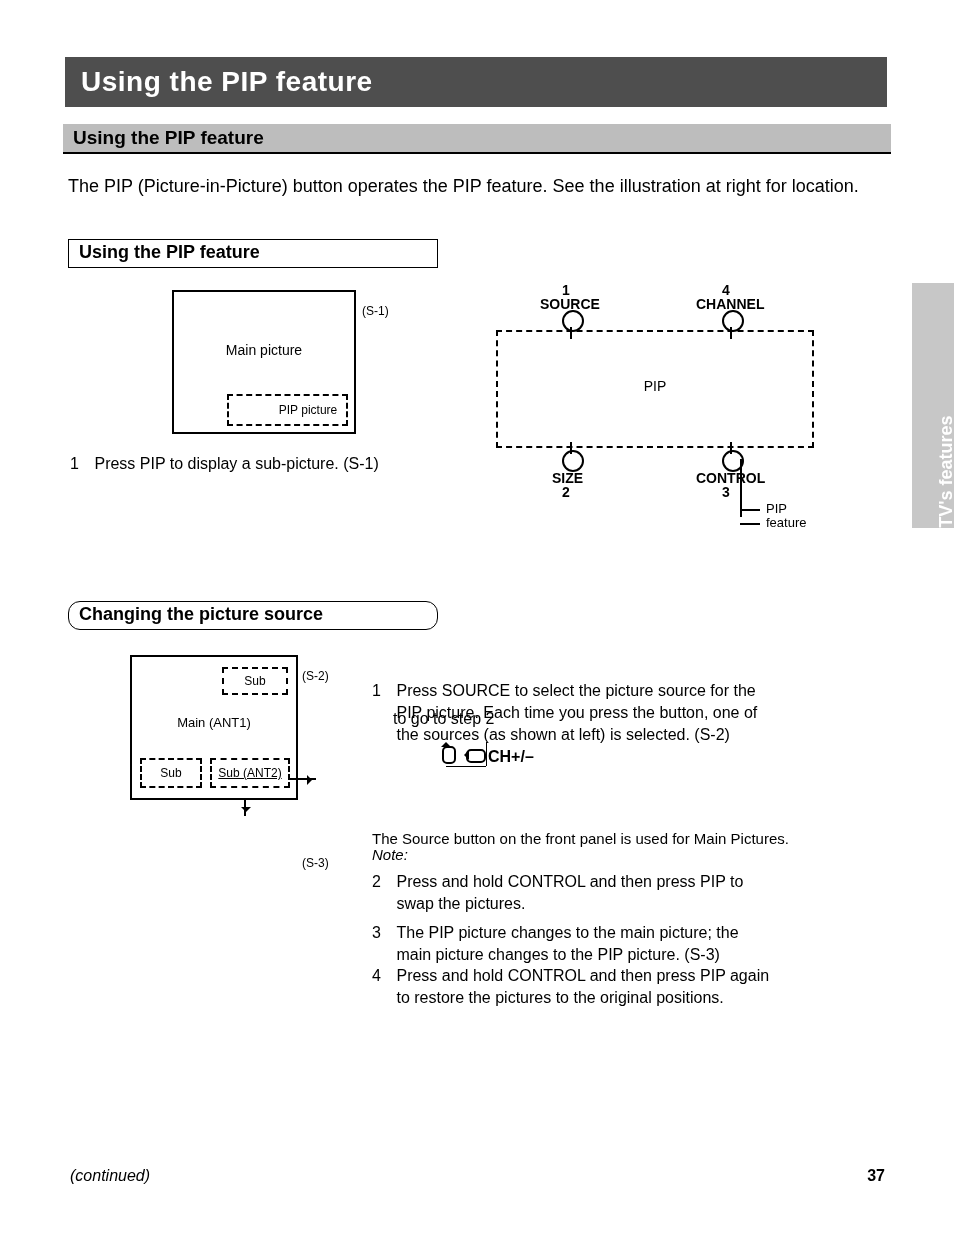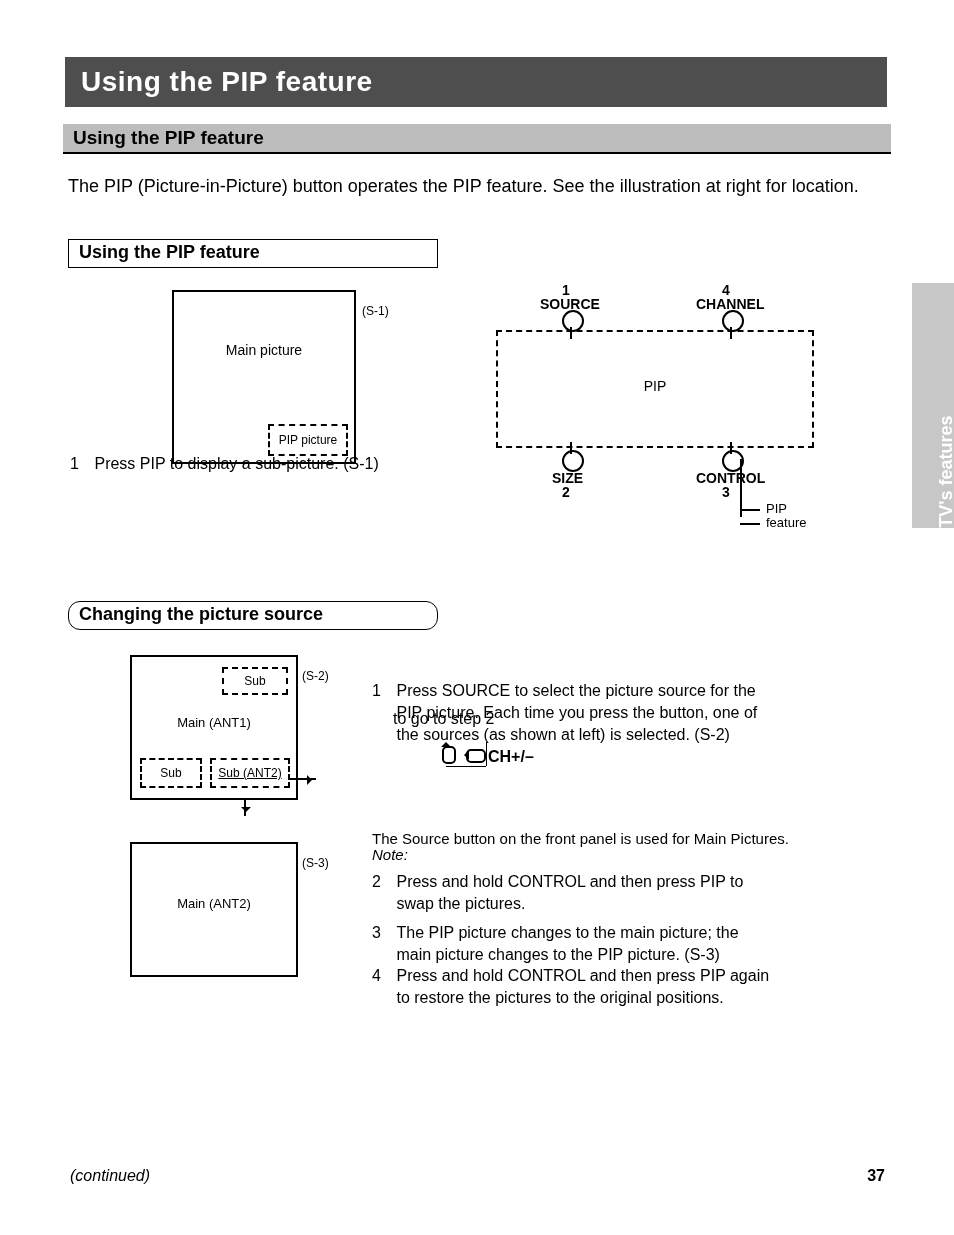--- a/index.html
+++ b/index.html
@@ -96,21 +96,21 @@
   }
   .box-head.bh1 { top: 239px; width: 370px; }
   .box-head.bh2 { top: 601px; width: 370px; border-radius: 12px; }
 
   
   .tv1 {
     position: absolute;
     top: 290px;
     left: 172px;
     width: 184px;
-    height: 174px;
+    height: 144px;
     border: 2px solid #000;
     box-sizing: border-box;
   }
   .tv1 .main-label {
     position: absolute;
     top: 50px;
     left: 0;
     width: 100%;
     text-align: center;
     font-size: 14px;
@@ -119,20 +119,21 @@
     position: absolute;
     bottom: 6px;
     right: 6px;
     width: 76px;
     height: 28px;
     border: 2px dashed #000;
     font-size: 12px;
     display: flex;
     align-items: center;
     justify-content: center;
+    padding-left: 41px;
   }
   .label-s1 {
     position: absolute;
     top: 304px;
     left: 362px;
     font-size: 12px;
   }
 
   .step {
     position: absolute;
@@ -435,23 +436,20 @@
         <span>Sub</span>
       </div>
   <div class="sub3">
         <span>Sub (ANT2)</span>
       </div>
   <div class="arr-right"></div>
   <div class="arr-down"></div>
 </div>
 <div class="label-s2">(S-2)</div>
 
-<div class="tv3">
-  <div class="mid">Main (ANT2)</div>
-</div>
 <div class="label-s3">(S-3)</div>
 
 <div id="s2-1" class="step">
   <span class="num">1</span>
   <span class="bodytxt w380">Press SOURCE to select the picture source for the PIP picture. Each time you press the button, one of the sources (as shown at left) is selected. (S-2)</span>
 </div>
 
 <div class="keyline">
   <div class="carr"></div>
   <div class="c1"></div>

